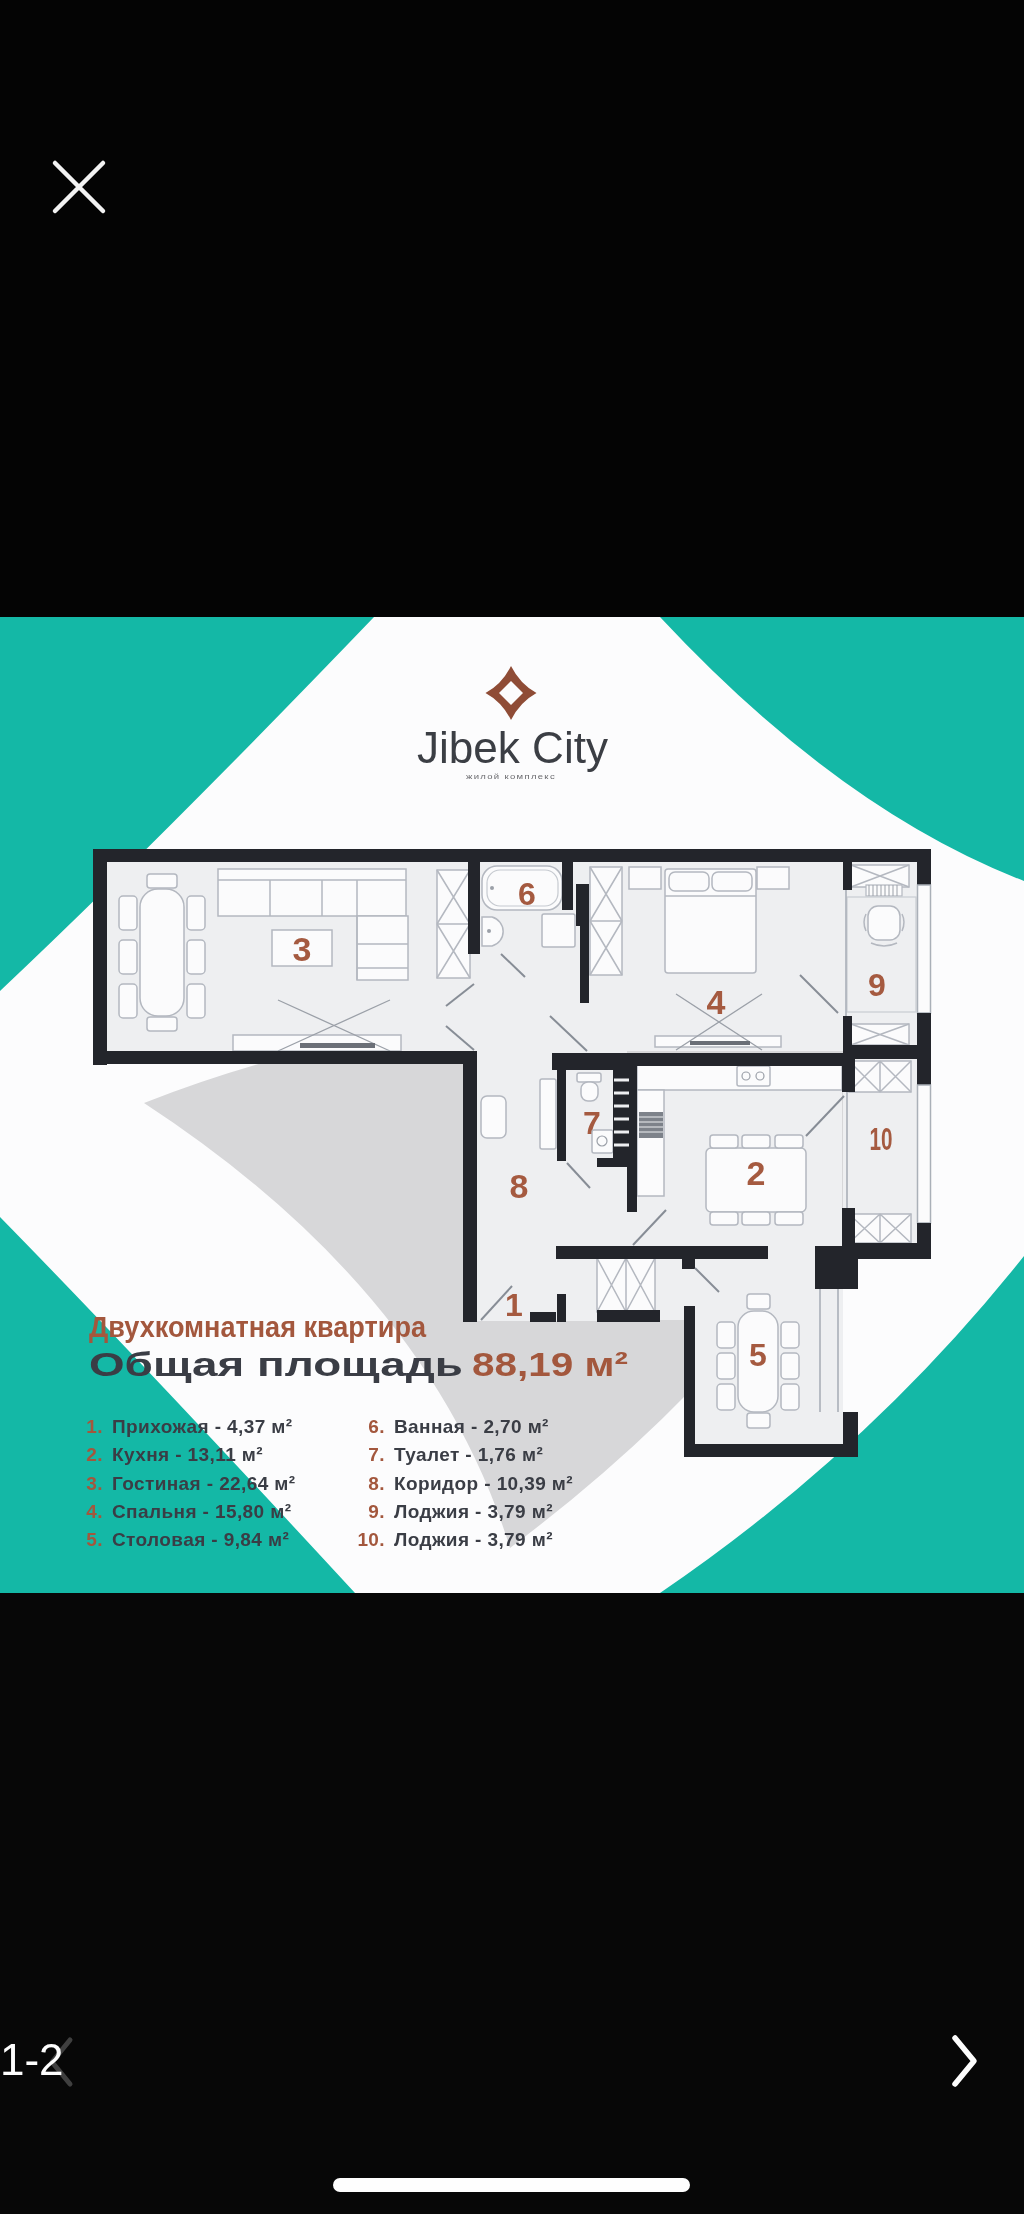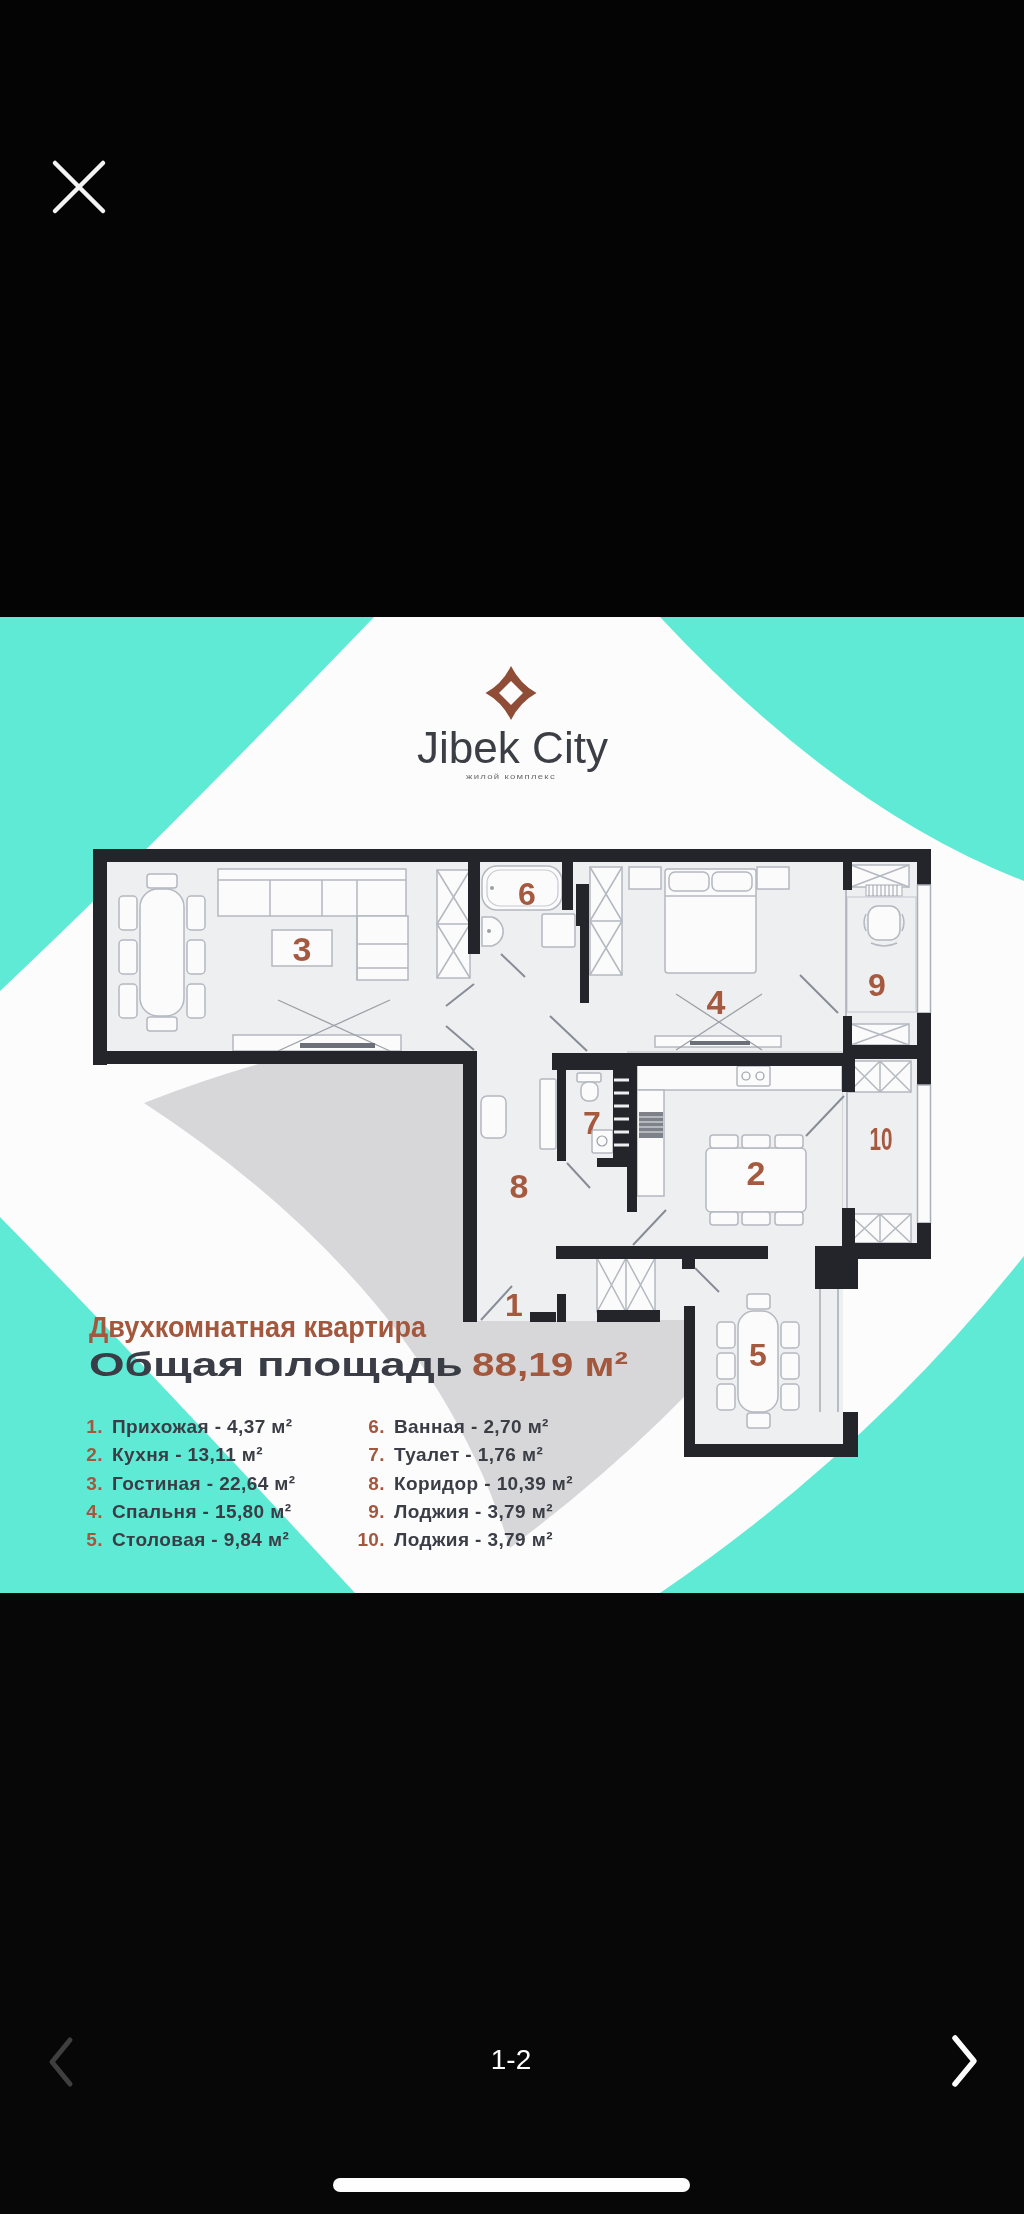--- a/index.html
+++ b/index.html
@@ -8,21 +8,21 @@
 </style>
 </head>
 <body>
 
 <div class="abs" style="left:0;top:0;width:1024px;height:617px;background:#040404;"></div>
 
 <svg class="abs" style="left:48px;top:156px;" width="62" height="62" viewBox="0 0 62 62">
   <path d="M7,7 L55,55 M55,7 L7,55" stroke="#f3f3f3" stroke-width="4.5" stroke-linecap="round" fill="none"></path>
 </svg>
 
-<div class="abs" style="left:0;top:617px;width:1024px;height:976px;background:#5eead4;">
+<div class="abs" style="left:0;top:617px;width:1024px;height:976px;background:#14b8a6;">
 <svg width="1024" height="976" viewBox="0 617 1024 976">
 
 <path d="M0,991 Q160,840 374,617 L660,617 Q840,810 1024,881 L1024,1256 Q870,1450 660,1593 L355,1593 Q140,1360 0,1217 Z" fill="#fcfcfd"></path>
 
 <path d="M144,1103 Q330,1030 500,1025 L880,1025 L880,1215 L830,1215 Q720,1390 510,1548 Q430,1290 144,1103 Z" fill="#d7d7d9"></path>
 
 <g>
 <path d="M511,666 Q520,684 536.5,693 Q520,702 511,720 Q502,702 485.5,693 Q502,684 511,666 Z" fill="#8f4c36"></path>
 <path d="M511,681 L523,693 L511,705 L499,693 Z" fill="#fcfcfd"></path>
 </g>
@@ -352,19 +352,19 @@
 </g>
 </svg>
 </div>
 
 <div class="abs" style="left:0;top:1593px;width:1024px;height:621px;background:#070707;"></div>
 
 <svg class="abs" style="left:42px;top:2034px;" width="40" height="56" viewBox="0 0 40 56">
   <path d="M28,6 L10,28 L28,50" stroke="#3f3f3f" stroke-width="5" fill="none" stroke-linecap="round" stroke-linejoin="round"></path>
 </svg>
 
-<div class="abs" style="left:0;top:2039px;width:1022px;text-align:center;color:#fdfdfd;font-size:28px;line-height:42px;">1-2</div>
+<div class="abs" style="left:0;top:2039px;width:1022px;color:#fdfdfd;font-size:44px;line-height:42px;">1-2</div>
 
 <svg class="abs" style="left:944px;top:2032px;" width="40" height="58" viewBox="0 0 40 58">
   <path d="M11,6 L30,29 L11,52" stroke="#fdfdfd" stroke-width="5.5" fill="none" stroke-linecap="round" stroke-linejoin="round"></path>
 </svg>
 
 <div class="abs" style="left:333px;top:2178px;width:357px;height:14px;border-radius:7px;background:#fefefe;"></div>
 
 </body></html>

